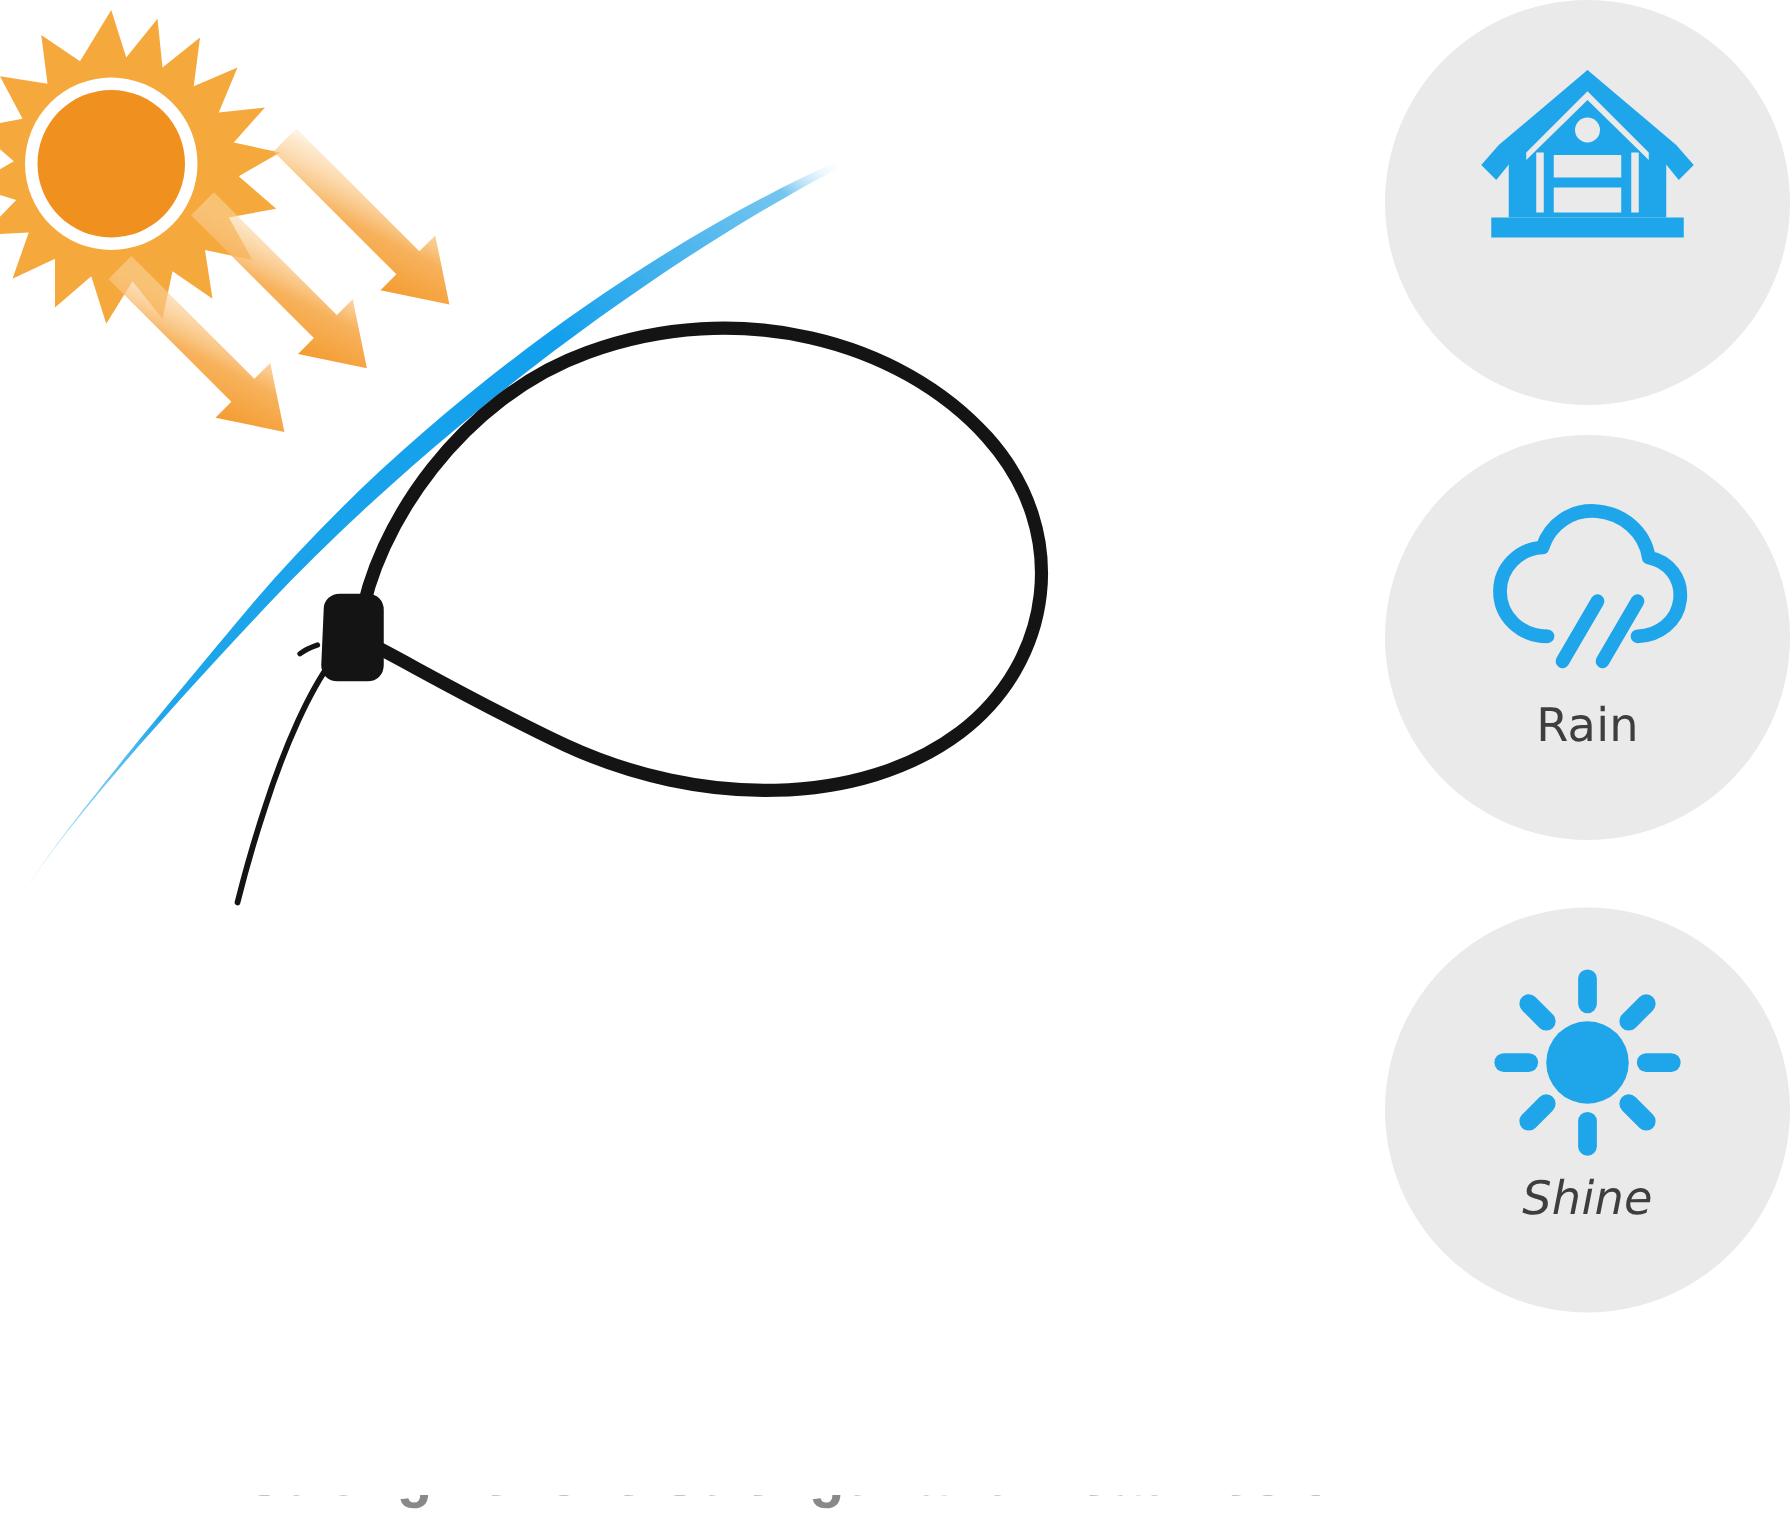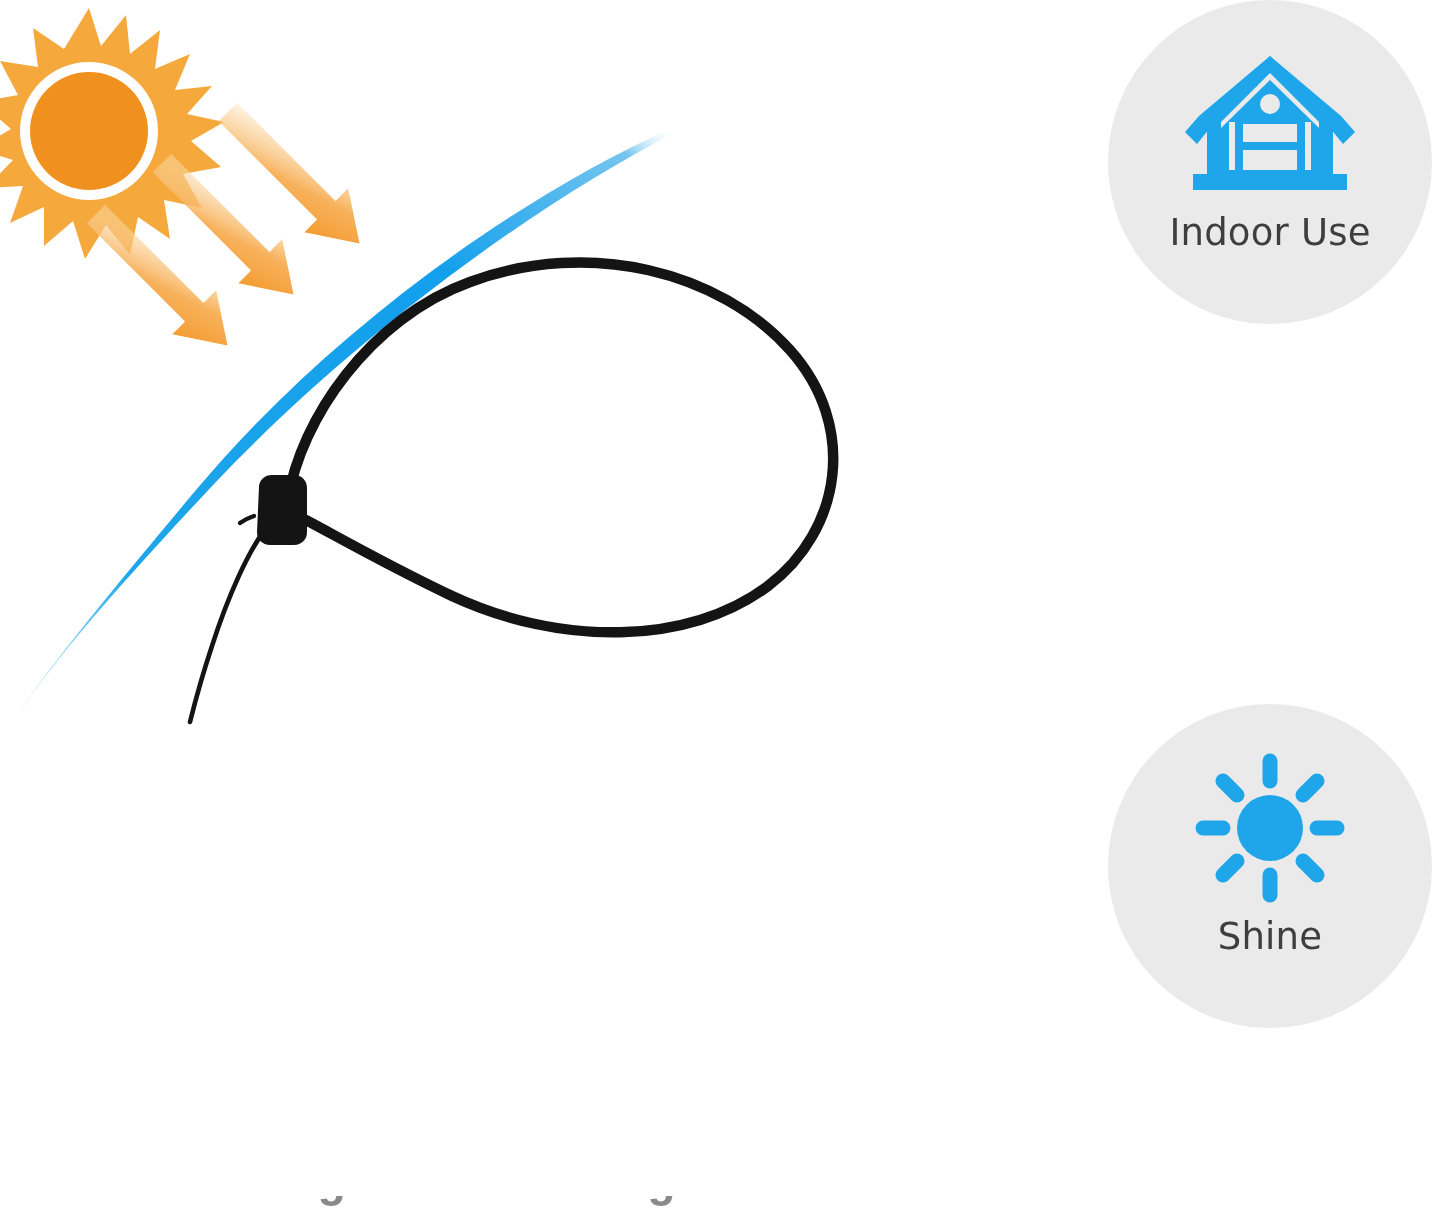--- a/index.html
+++ b/index.html
@@ -47,21 +47,21 @@
     height: 324px;
     border-radius: 50%;
     background: #eaeaea;
     display: flex;
     flex-direction: column;
     align-items: center;
     justify-content: flex-start;
   }
   .badge-1 { top: 0px; }
   .badge-2 { top: 348px; }
-  .badge-3 { top: 704px; }
+  .badge-3 { top: 726px; font-style: italic; }
 
   .badge-icon {
     width: 190px;
     height: 160px;
     margin-top: 44px;
     display: flex;
     align-items: center;
     justify-content: center;
   }
   .badge-icon svg { display: block; overflow: visible; }
@@ -225,23 +225,42 @@
             <rect x="58" y="96" width="54" height="20"></rect>
 
             <rect x="44" y="68" width="6" height="48"></rect>
 
             <rect x="120" y="68" width="6" height="48"></rect>
           </g>
 
           <rect x="8" y="120" width="154" height="16" fill="#1fa6ea"></rect>
         </svg>
       </div>
-      <div class="badge-label">Indoor Use</div>
     </div>
 
+    <div class="badge badge-2">
+      <div class="badge-icon">
+        <svg width="168" height="135" viewBox="0 0 168 135" xmlns="http://www.w3.org/2000/svg">
+          <g fill="none" stroke="#1fa6ea" stroke-width="11" stroke-linecap="round" stroke-linejoin="round">
+
+            <path d="M52 104
+                     C 30 104, 14 88, 14 68
+                     C 14 49, 29 34, 48 33
+                     C 54 14, 72 2, 92 4
+                     C 113 6, 130 21, 133 41
+                     C 149 44, 160 58, 158 75
+                     C 156 92, 141 104, 124 104"></path>
+
+            <path d="M92 76 L64 124"></path>
+            <path d="M124 76 L96 124"></path>
+          </g>
+        </svg>
+      </div>
+      <div class="badge-label">Rain</div>
+    </div>
 
     <div class="badge badge-3">
       <div class="badge-icon">
         <svg width="150" height="150" viewBox="0 0 150 150" xmlns="http://www.w3.org/2000/svg">
           <circle cx="75" cy="75" r="33" fill="#1fa6ea"></circle>
           <g stroke="#1fa6ea" stroke-width="15" stroke-linecap="round">
             <line x1="75" y1="8" x2="75" y2="28"></line>
             <line x1="75" y1="122" x2="75" y2="142"></line>
             <line x1="8" y1="75" x2="28" y2="75"></line>
             <line x1="122" y1="75" x2="142" y2="75"></line>

